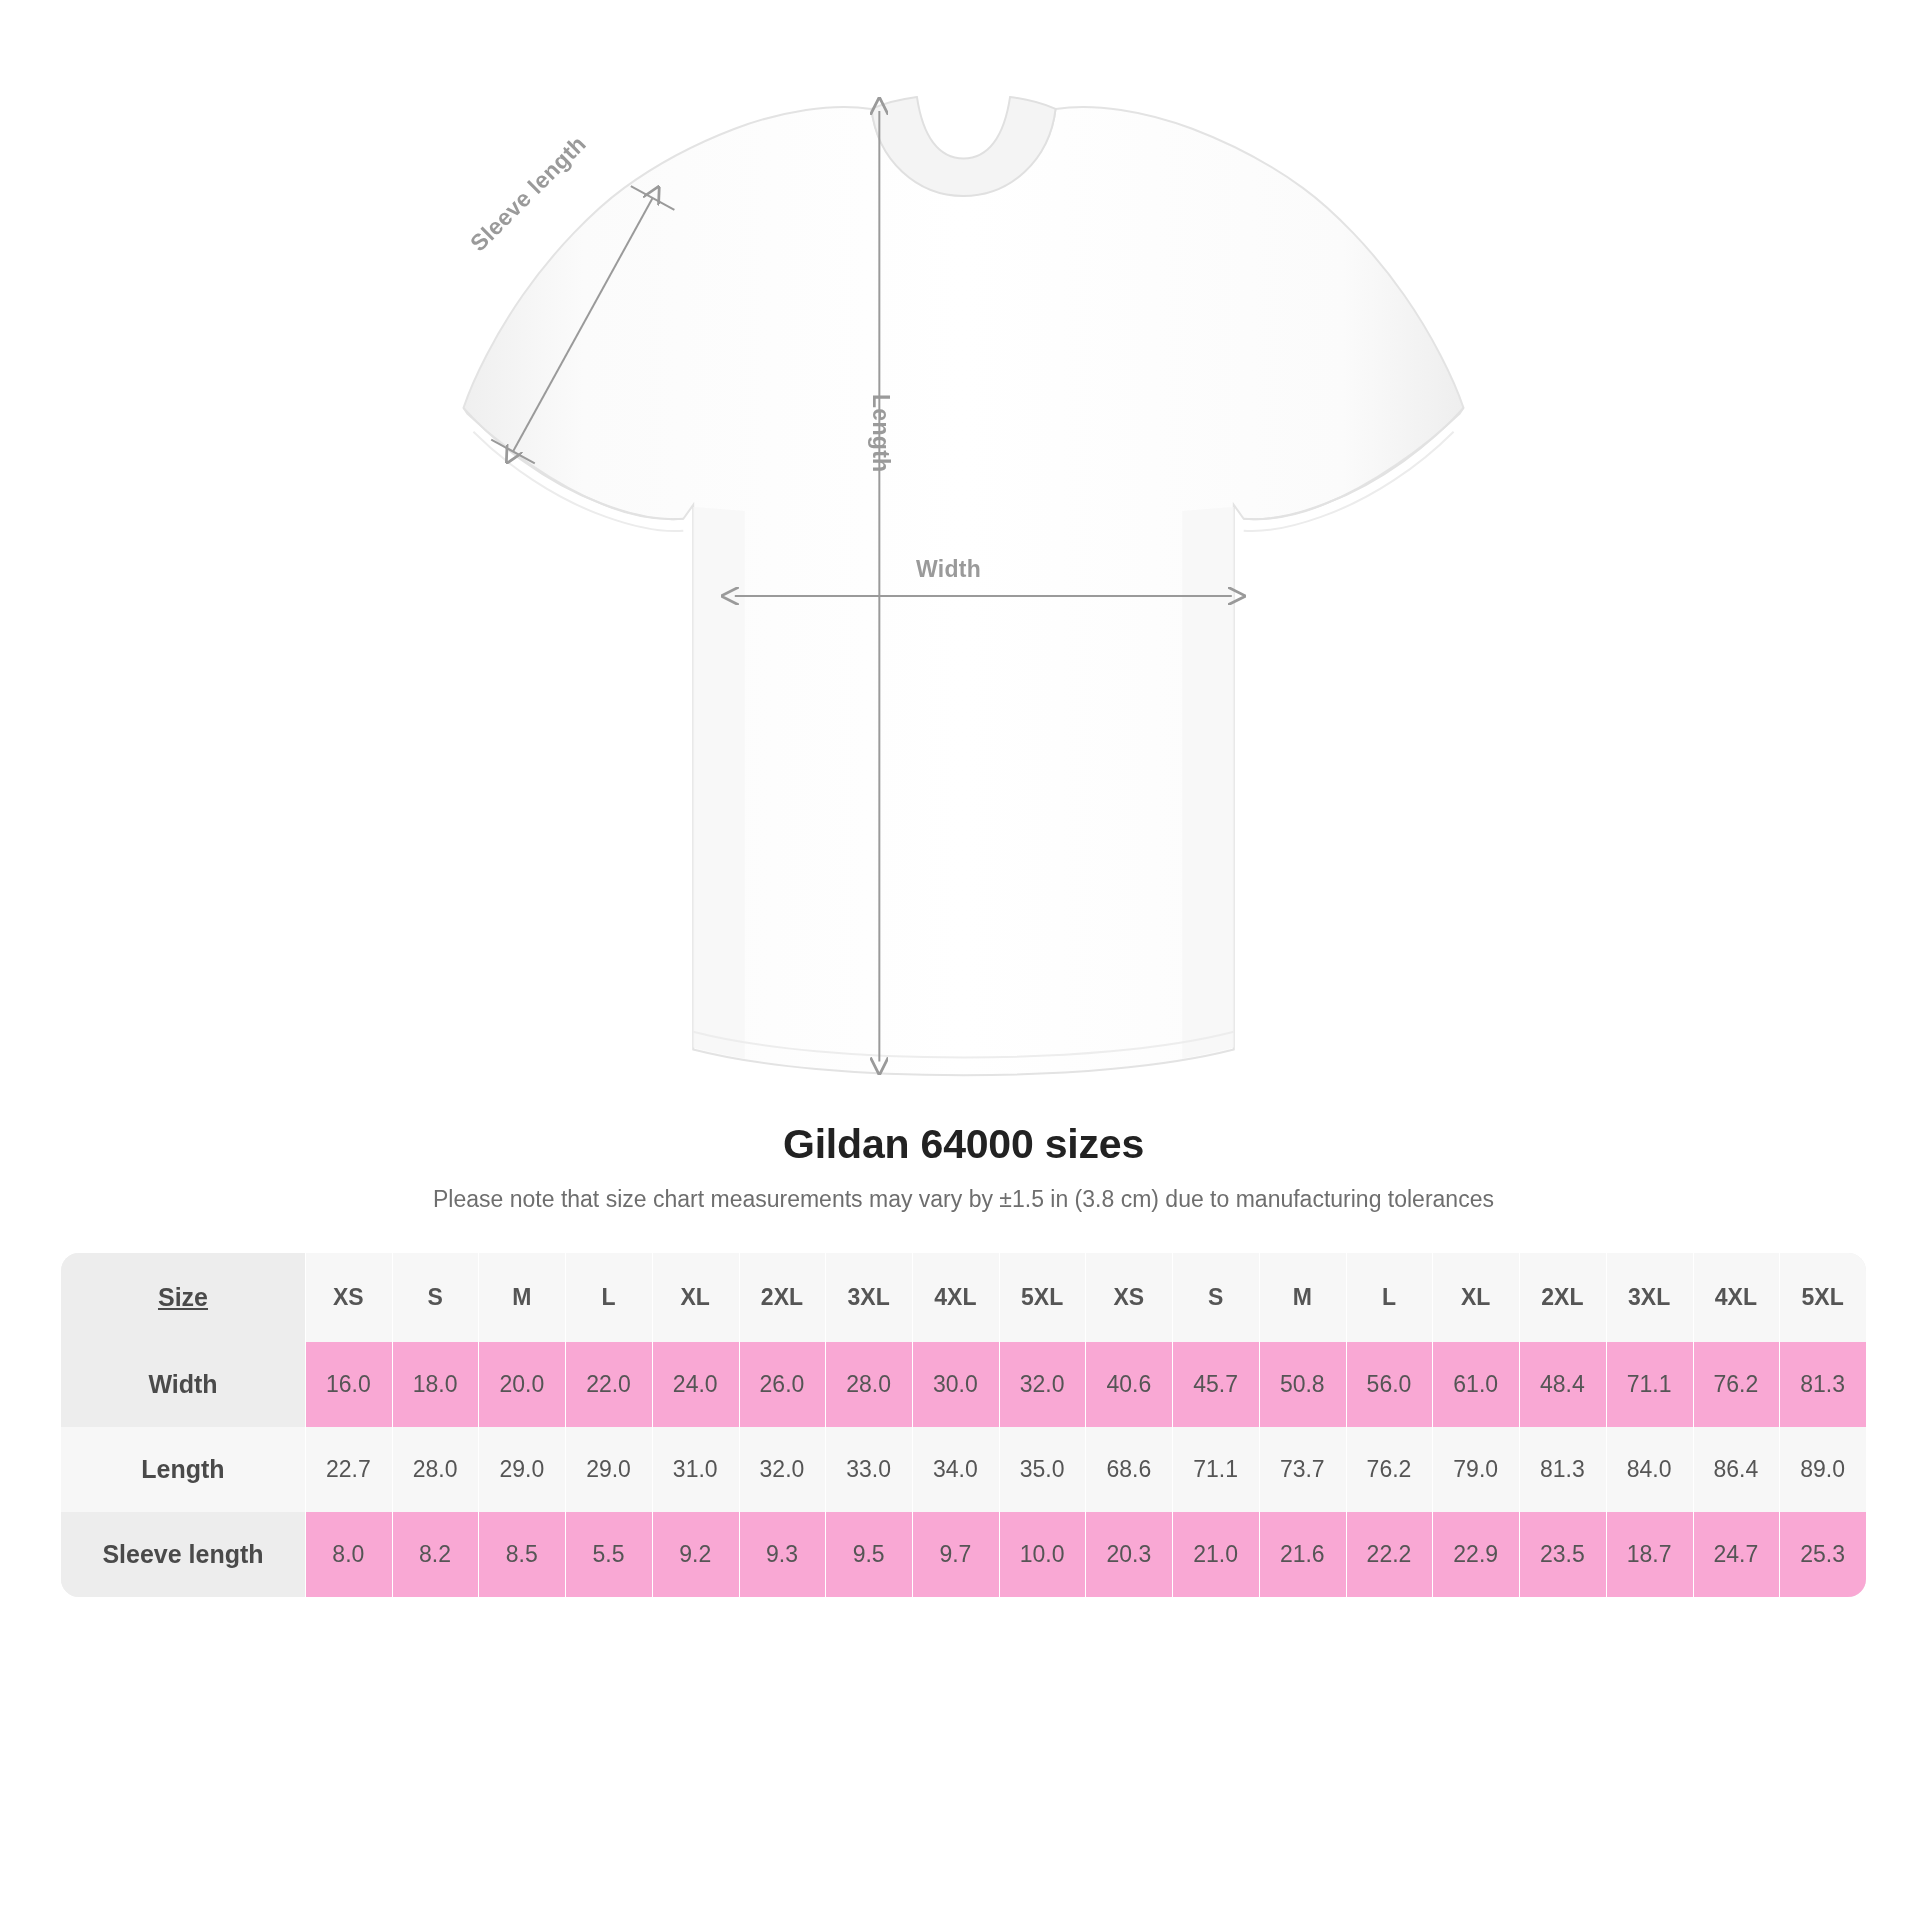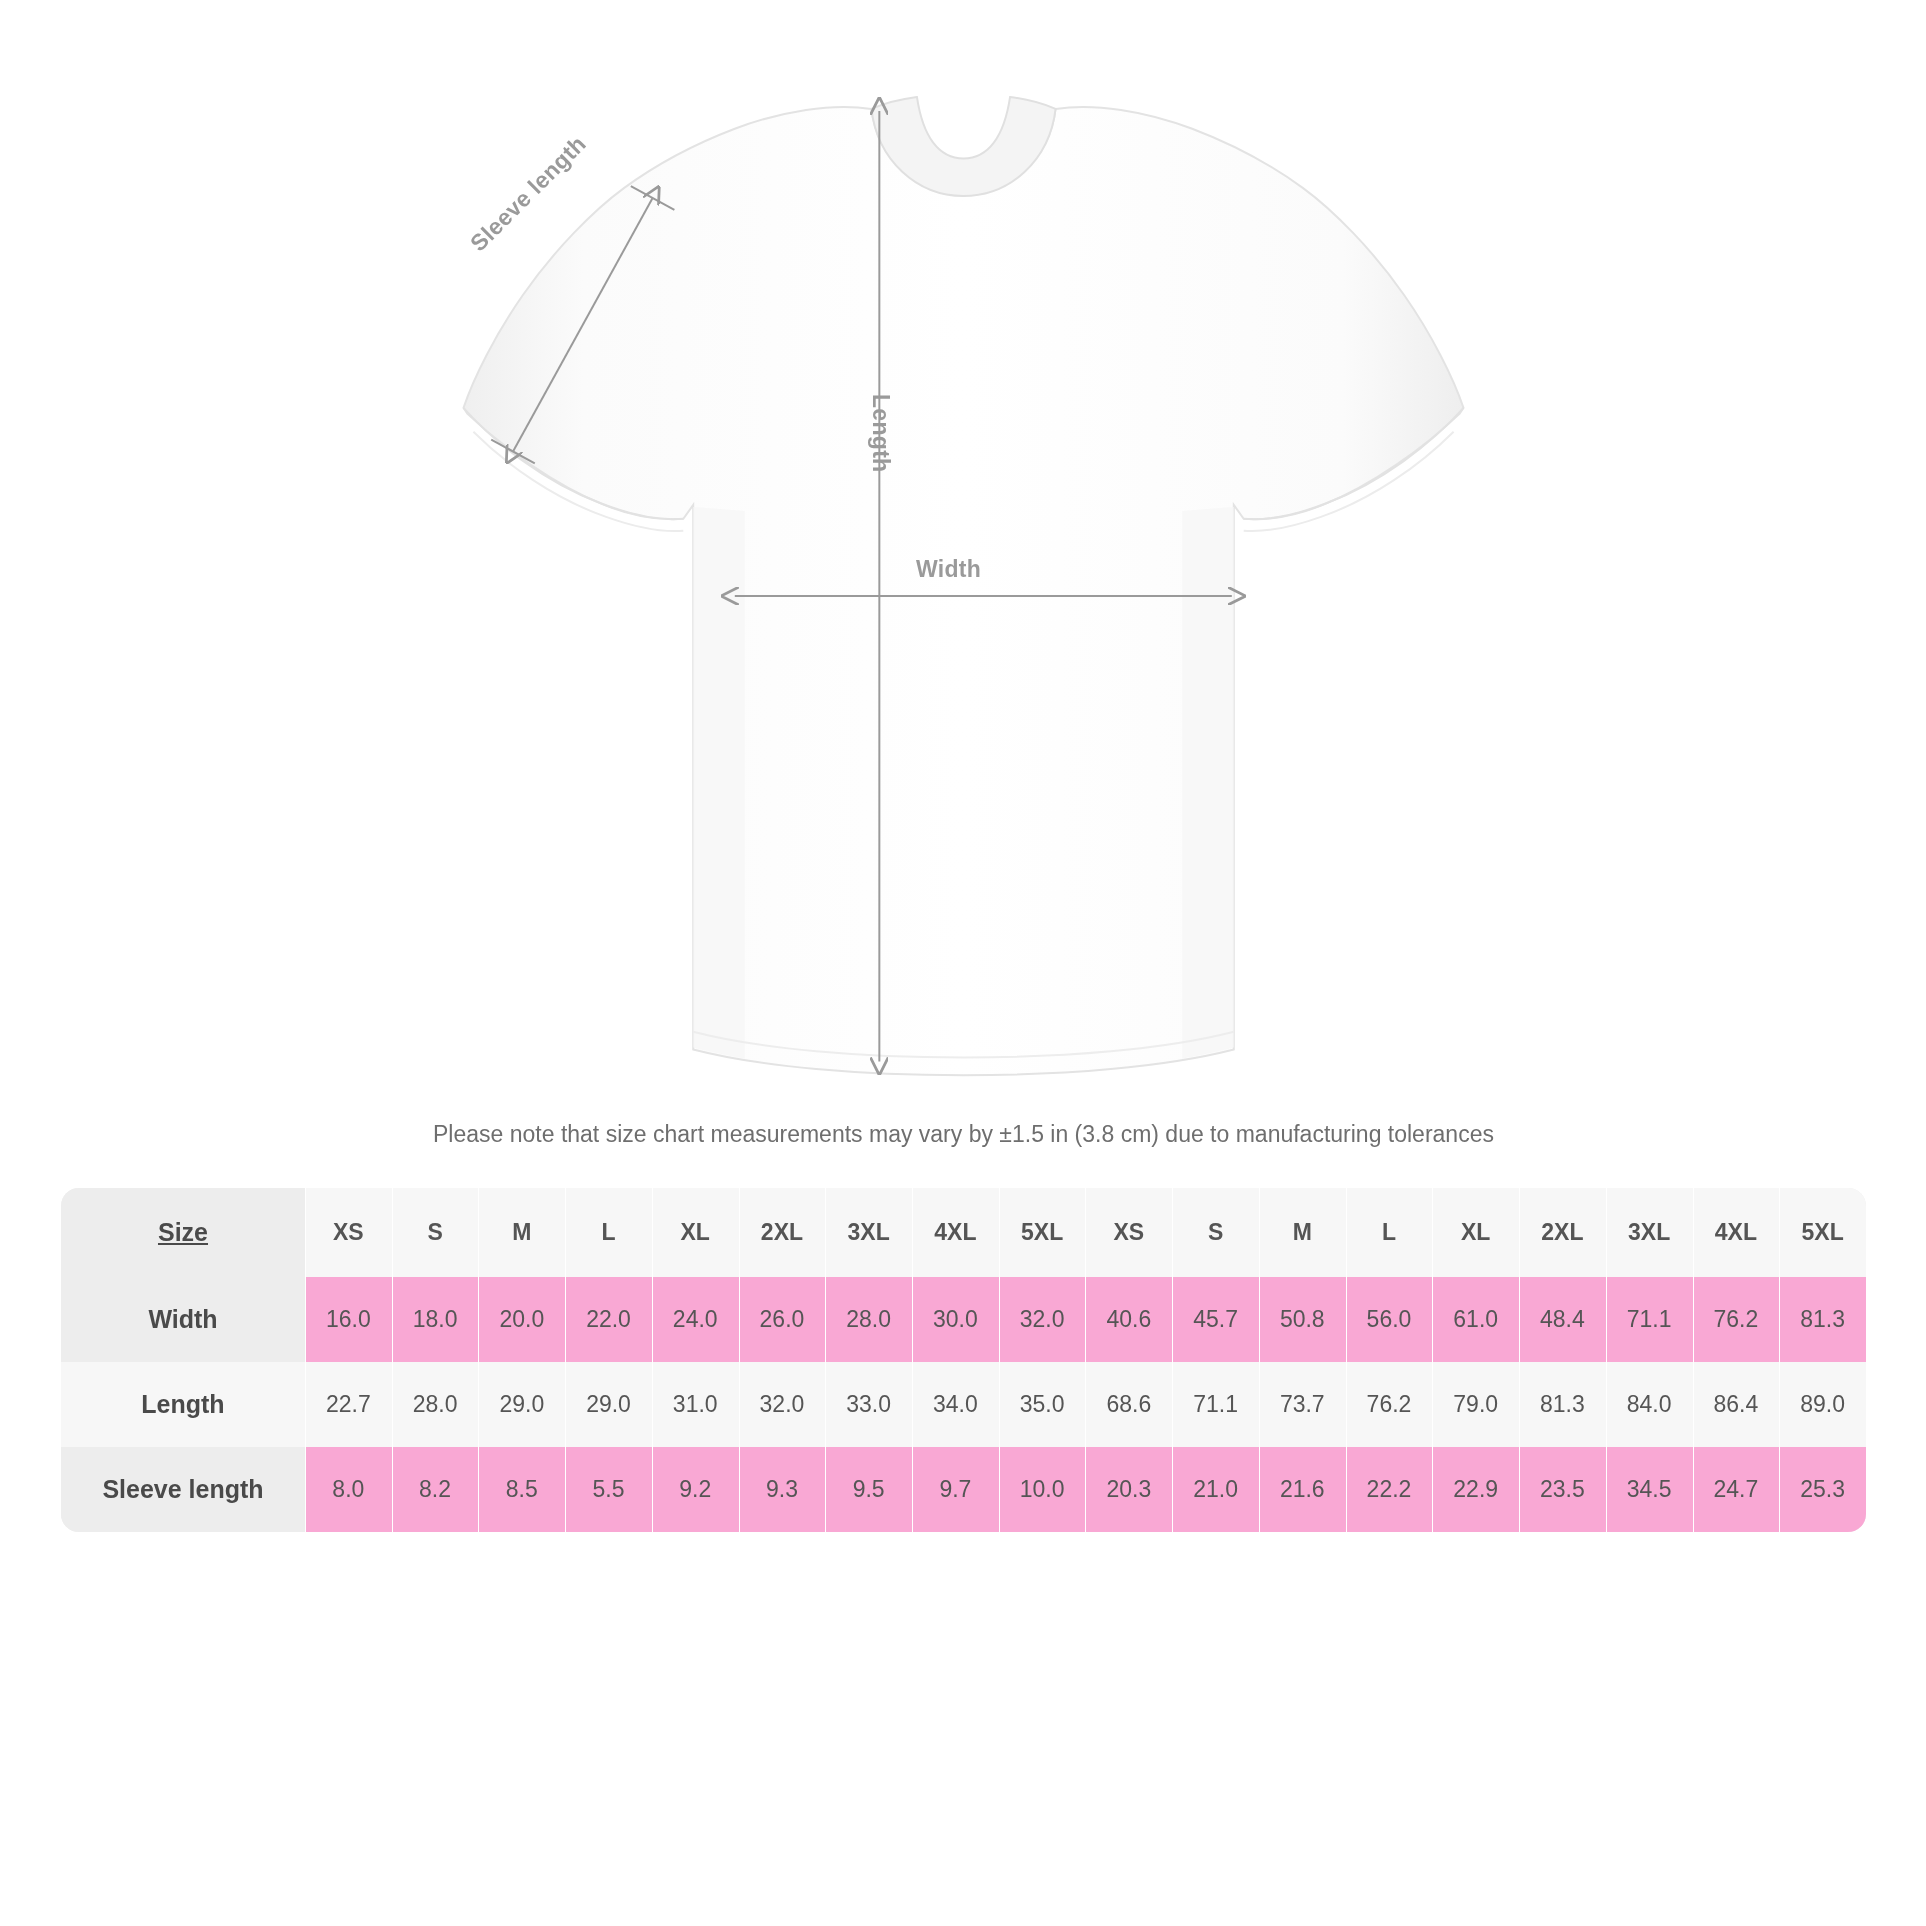--- a/index.html
+++ b/index.html
@@ -240,20 +240,21 @@
         <line x1="496" y1="444" x2="540" y2="468"></line>
       </g>
     </svg>
 
     <div class="dim-label width-label">Width</div>
     <div class="dim-label length-label">Length</div>
     <div class="dim-label sleeve-label">Sleeve length</div>
   </div>
 
   <div class="title-block">
+    <div class="chart-title">Gildan 64000 sizes</div>
     <div class="chart-note">Please note that size chart measurements may vary by ±1.5 in (3.8 cm) due to manufacturing tolerances</div>
   </div>
 
   <div class="table-wrap">
     <table class="size-table">
       <colgroup>
         <col class="col-label">
       </colgroup>
       <tbody>
 
@@ -333,21 +334,21 @@
           <td class="cell-sep">9.3</td>
           <td class="cell-sep">9.5</td>
           <td class="cell-sep">9.7</td>
           <td class="cell-sep">10.0</td>
           <td class="cell-sep">20.3</td>
           <td class="cell-sep">21.0</td>
           <td class="cell-sep">21.6</td>
           <td class="cell-sep">22.2</td>
           <td class="cell-sep">22.9</td>
           <td class="cell-sep">23.5</td>
-          <td class="cell-sep">34.5</td>
+          <td class="cell-sep">18.7</td>
           <td class="cell-sep">24.7</td>
           <td class="cell-sep">25.3</td>
         </tr>
       </tbody>
     </table>
   </div>
 
 </div>
 
 

